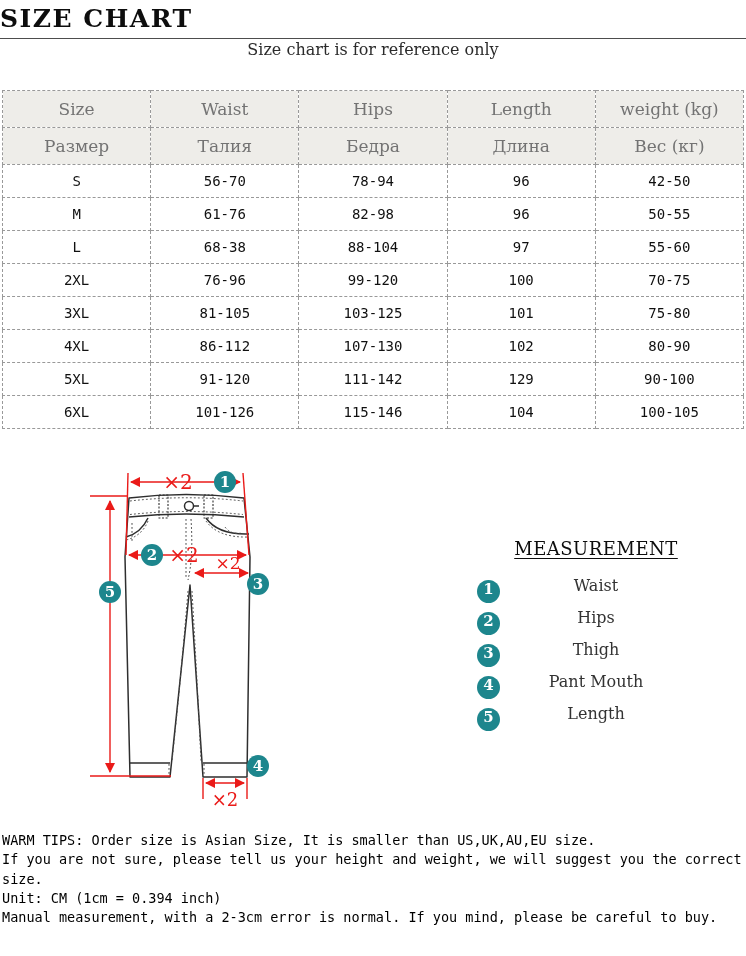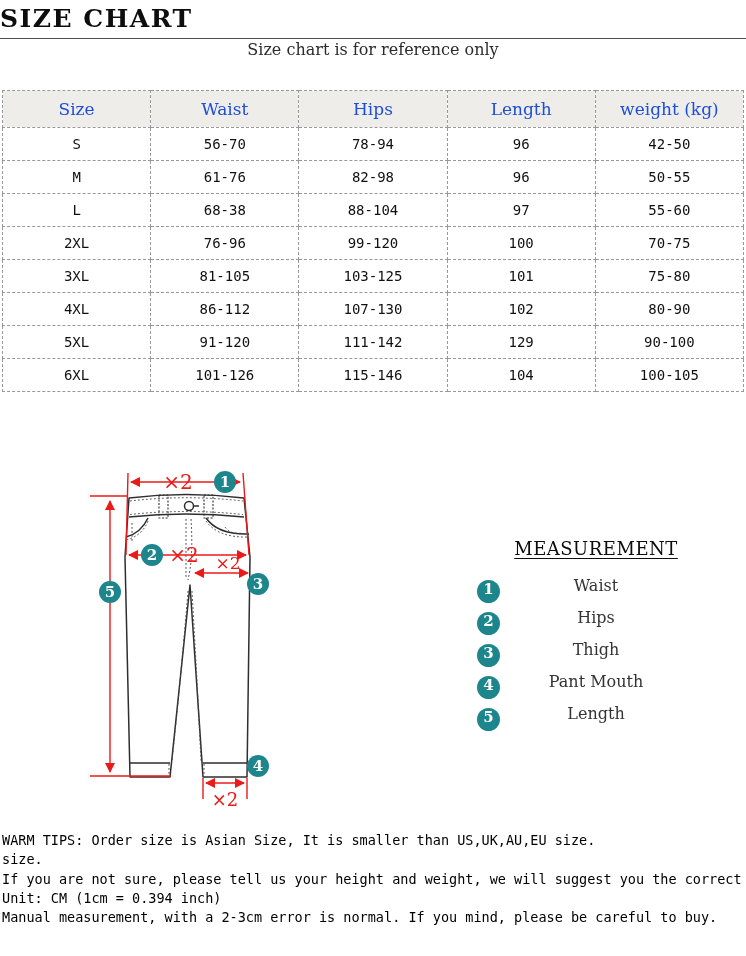--- a/index.html
+++ b/index.html
@@ -24,21 +24,21 @@
   table.size-table {
     position:absolute; top:90px; left:2px; width:742px;
     border-collapse:collapse; table-layout:fixed;
   }
   .size-table th, .size-table td {
     border:1px dashed #999; text-align:center; vertical-align:middle;
     overflow:hidden; white-space:nowrap;
   }
   .size-table th {
     height:37px; background:#eeede9; font-weight:normal;
-    font:17px "DejaVu Serif", serif; color:#1d4ed8;
+    font:17px "DejaVu Serif", serif; color:#737373;
   }
   .size-table td {
     height:33px; font:14px "DejaVu Sans Mono", monospace; color:#101010;
   }
   .diagram { position:absolute; left:85px; top:465px; }
   .measure { position:absolute; left:440px; top:538px; width:312px; }
   .m-head {
     text-align:center; font:18px "DejaVu Serif", serif; color:#0d0d0d;
     letter-spacing:0.5px; text-decoration:underline; text-underline-offset:3px;
     line-height:22px; margin-bottom:16px;
@@ -77,20 +77,27 @@
       <col style="width:20%">
         <col style="width:20%">
     </colgroup>
     <thead>
       <tr>
         <th>Size</th>
         <th>Waist</th>
         <th>Hips</th>
         <th>Length</th>
         <th>weight (kg)</th>
+      </tr>
+      <tr>
+        <th>Размер</th>
+        <th>Талия</th>
+        <th>Бедра</th>
+        <th>Длина</th>
+        <th>Вес (кг)</th>
       </tr>
     </thead>
     <tbody>
       <tr>
         <td>S</td>
         <td>56-70</td>
         <td>78-94</td>
         <td>96</td>
         <td>42-50</td>
       </tr>
@@ -232,19 +239,19 @@
       <span class="m-label">Pant Mouth</span>
     </div>
     <div class="m-row">
       <span class="badge">5</span>
       <span class="m-label">Length</span>
     </div>
   </div>
 
   <div class="tips">
     <div>WARM TIPS: Order size is Asian Size, It is smaller than US,UK,AU,EU size.</div>
+    <div>If you are not sure, please tell us your height and weight, we will suggest you the correct</div>
     <div>size.</div>
-    <div>If you are not sure, please tell us your height and weight, we will suggest you the correct</div>
     <div>Unit: CM (1cm = 0.394 inch)</div>
     <div>Manual measurement, with a 2-3cm error is normal. If you mind, please be careful to buy.</div>
   </div>
 
 </div>
 
 </body></html>

